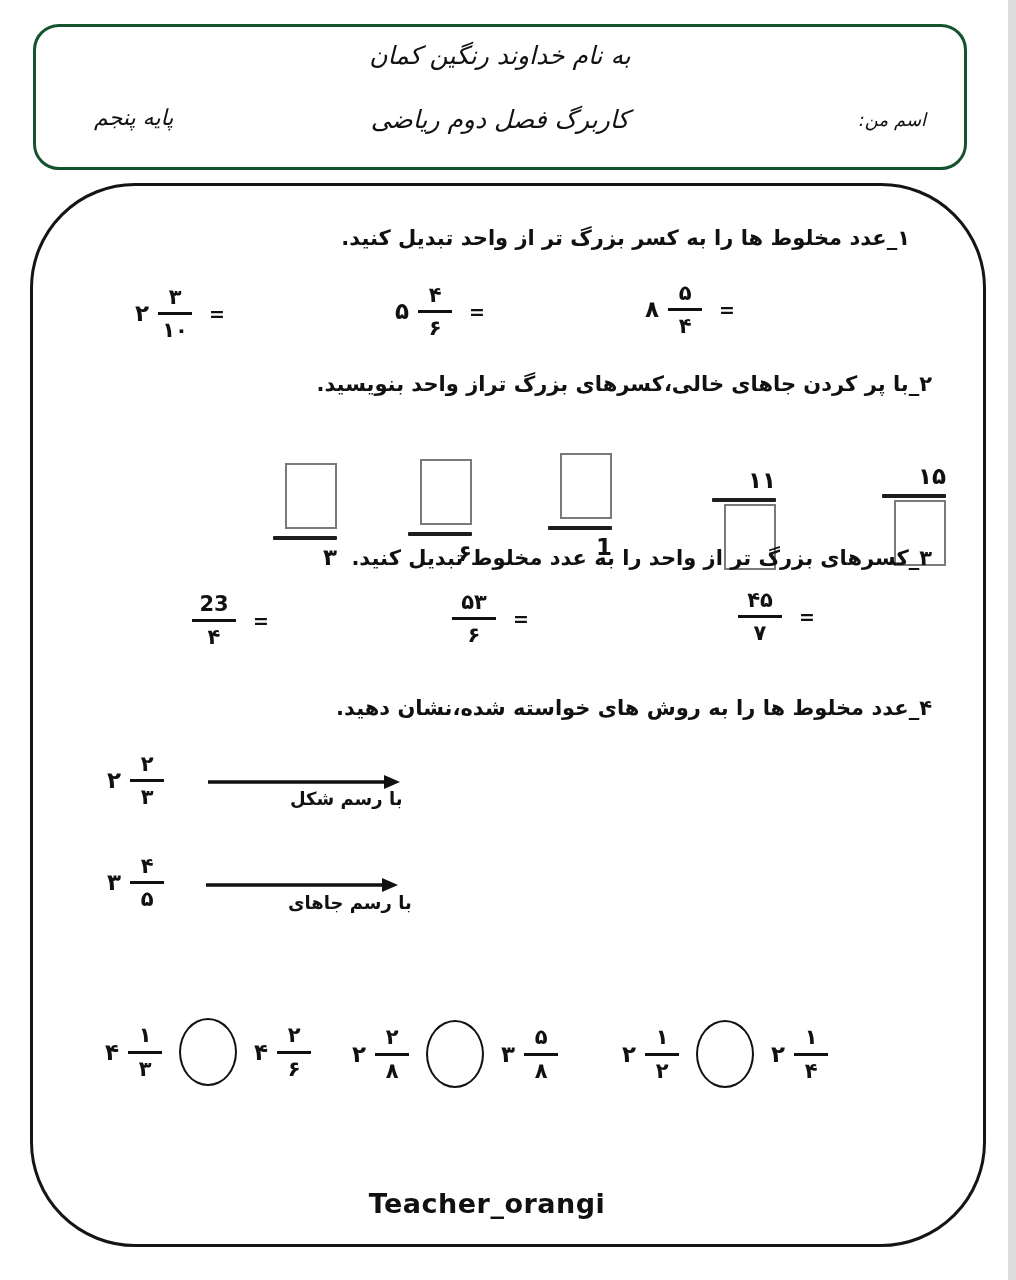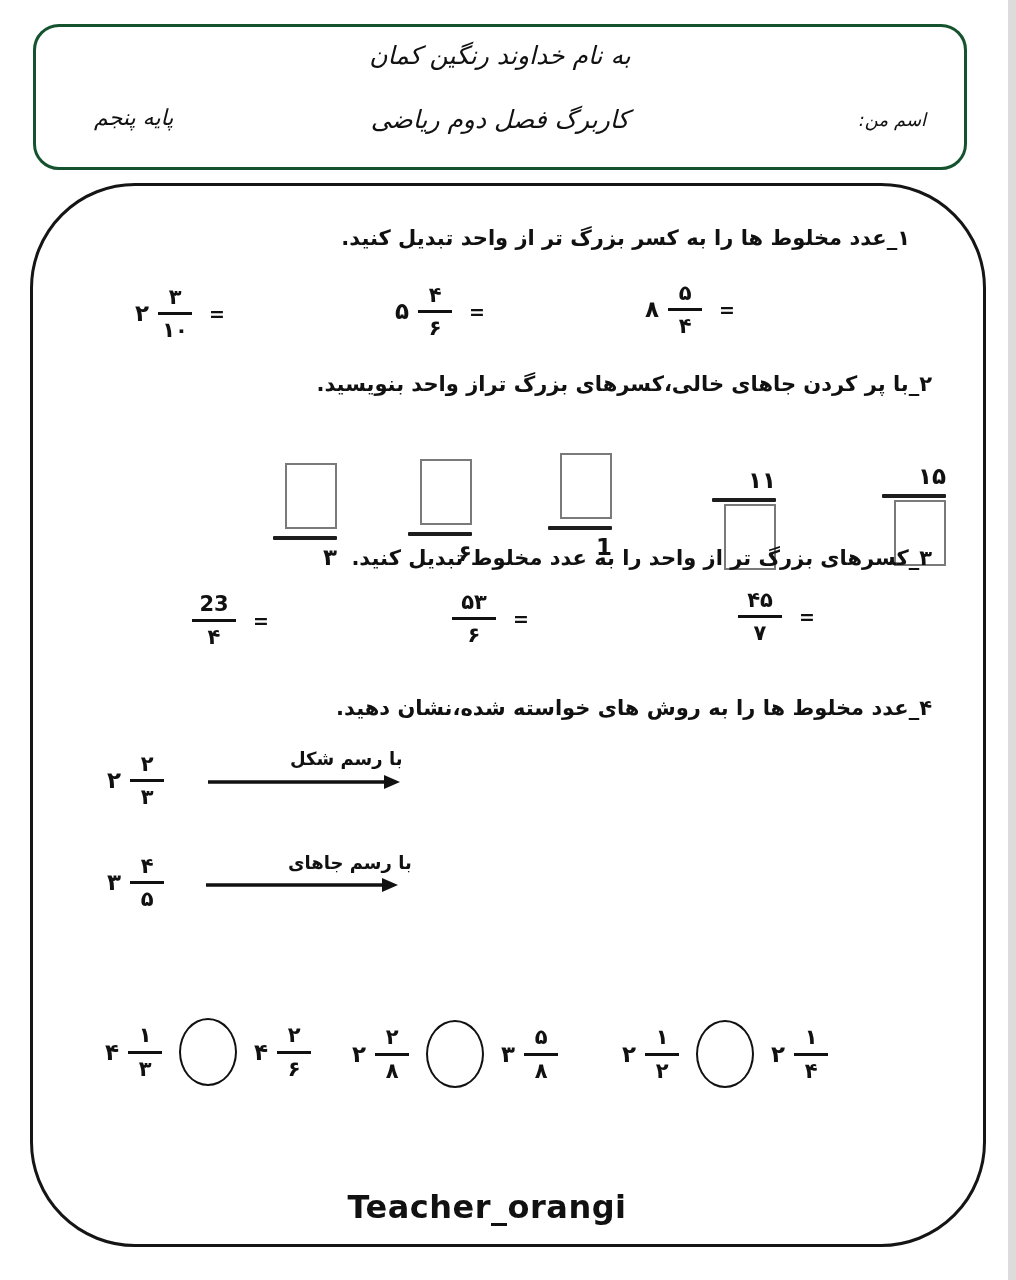--- a/index.html
+++ b/index.html
@@ -44,30 +44,30 @@
 
   
   .p2col{position:absolute;display:flex;flex-direction:column;align-items:flex-end;margin-top:39px;}
   .p2box{width:48px;height:62px;border:2px solid #7a7a7a;background:#fff;}
   .p2bar{width:64px;height:4px;background:#1d1d1d;border-radius:1px;}
   .p2bar.under{margin-top:7px;margin-bottom:4px;}
   .p2bar.over{margin-top:3px;margin-bottom:2px;}
   .p2num{font-size:23px;font-weight:bold;line-height:1.2;}
 
   
-  .arrow-label{position:absolute;font-size:18px;font-weight:bold;direction:rtl;white-space:nowrap;}
+  .arrow-label{position:absolute;font-size:18px;font-weight:bold;direction:rtl;white-space:nowrap;margin-top:40px;}
   .arrow{position:absolute;}
 
   
   .cmp{position:absolute;display:flex;align-items:center;gap:9px;}
   .cmp-circle{width:54px;height:64px;border:2.5px solid #111;border-radius:50%;margin:0 8px;background:#fff;}
 
   .footer-credit{
     position:absolute;left:487px;top:1188px;transform:translateX(-50%);
-    font-size:32px;font-weight:bold;letter-spacing:.5px;
+    font-size:27px;font-weight:bold;letter-spacing:.5px;
   }
 </style>
 </head>
 <body>
 
 <div class="canvas">
 
   <div class="edge-strip"></div>
 
   <div class="header-box">

